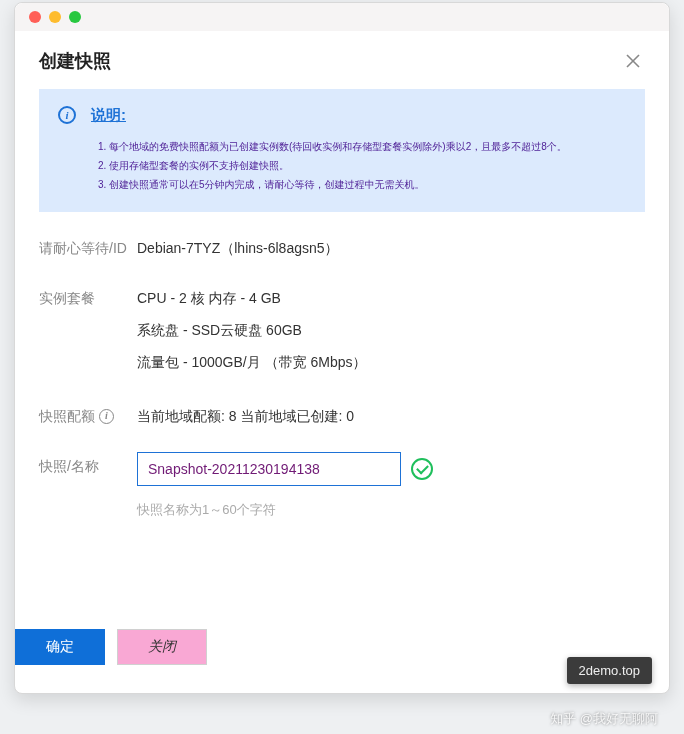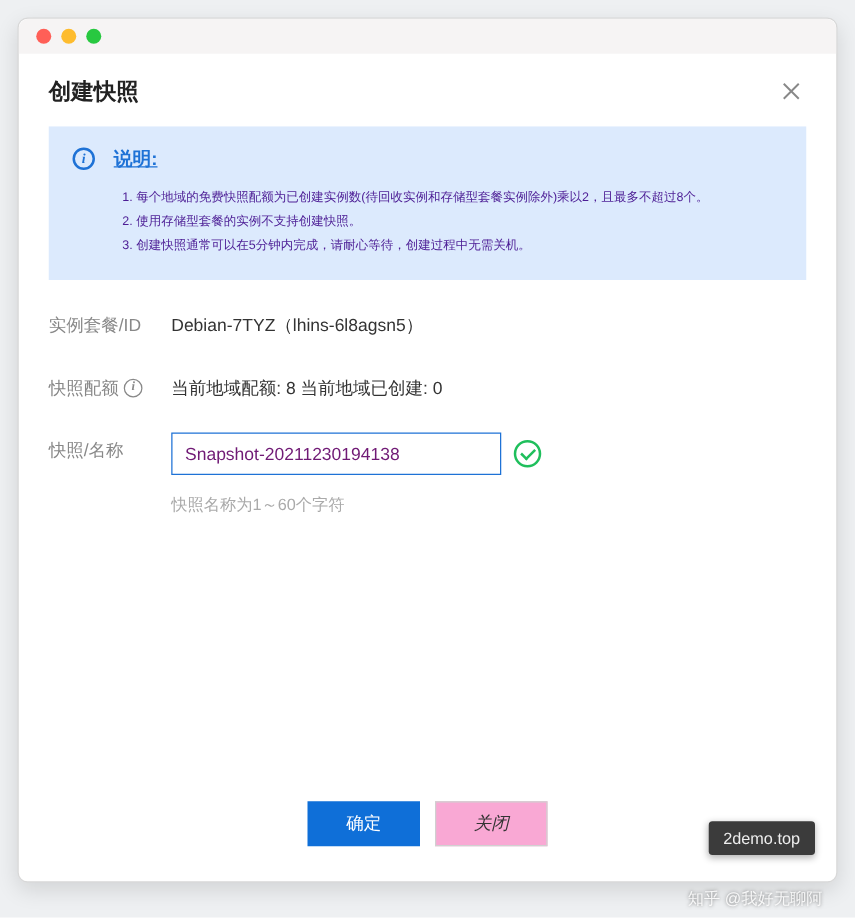--- a/index.html
+++ b/index.html
@@ -11,21 +11,21 @@
       font-family: -apple-system, BlinkMacSystemFont, "Segoe UI", "PingFang SC", "Microsoft YaHei", sans-serif;
       background: #eef0f2;
       width: 684px;
       height: 734px;
       position: relative;
       font-size: 14px;
       color: #333;
     }
     .window {
       position: absolute;
-      top: 14px;
+      top: 2px;
       left: 14px;
       width: 656px;
       height: 692px;
       background: #fff;
       border: 1px solid #d8d8d8;
       border-radius: 8px;
       box-shadow: 0 6px 18px rgba(0,0,0,0.12);
       overflow: hidden;
       display: flex;
       flex-direction: column;
@@ -199,21 +199,20 @@
     }
     .hint-text {
       color: #aaa;
       font-size: 13px;
       margin-top: 10px;
     }
 
     .footer {
       display: flex;
       gap: 12px;
-      justify-content: center;
       padding: 22px 0 28px 0;
       position: relative;
     }
     .btn {
       min-width: 90px;
       height: 36px;
       display: inline-flex;
       align-items: center;
       justify-content: center;
       font-size: 14px;
@@ -291,24 +290,32 @@
         <div class="info-title">说明:</div>
       </div>
       <ol class="info-list">
         <li>每个地域的免费快照配额为已创建实例数(待回收实例和存储型套餐实例除外)乘以2，且最多不超过8个。</li>
         <li>使用存储型套餐的实例不支持创建快照。</li>
         <li>创建快照通常可以在5分钟内完成，请耐心等待，创建过程中无需关机。</li>
       </ol>
     </div>
 
     <div class="form-row">
-      <div class="form-label">实例套餐/ID</div>
+      <div class="form-label">请耐心等待/ID</div>
       <div class="form-value">Debian-7TYZ（lhins-6l8agsn5）</div>
     </div>
 
+    <div class="form-row">
+      <div class="form-label">实例套餐</div>
+      <div class="form-value">
+        <div class="line">CPU - 2 核 内存 - 4 GB</div>
+        <div class="line">系统盘 - SSD云硬盘 60GB</div>
+        <div class="line">流量包 - 1000GB/月 （带宽 6Mbps）</div>
+      </div>
+    </div>
 
     <div class="form-row">
       <div class="form-label">
         <span>快照配额</span>
         <span class="help-icon">i</span>
       </div>
       <div class="form-value">当前地域配额: 8 当前地域已创建: 0</div>
     </div>
 
     <div class="form-row">

